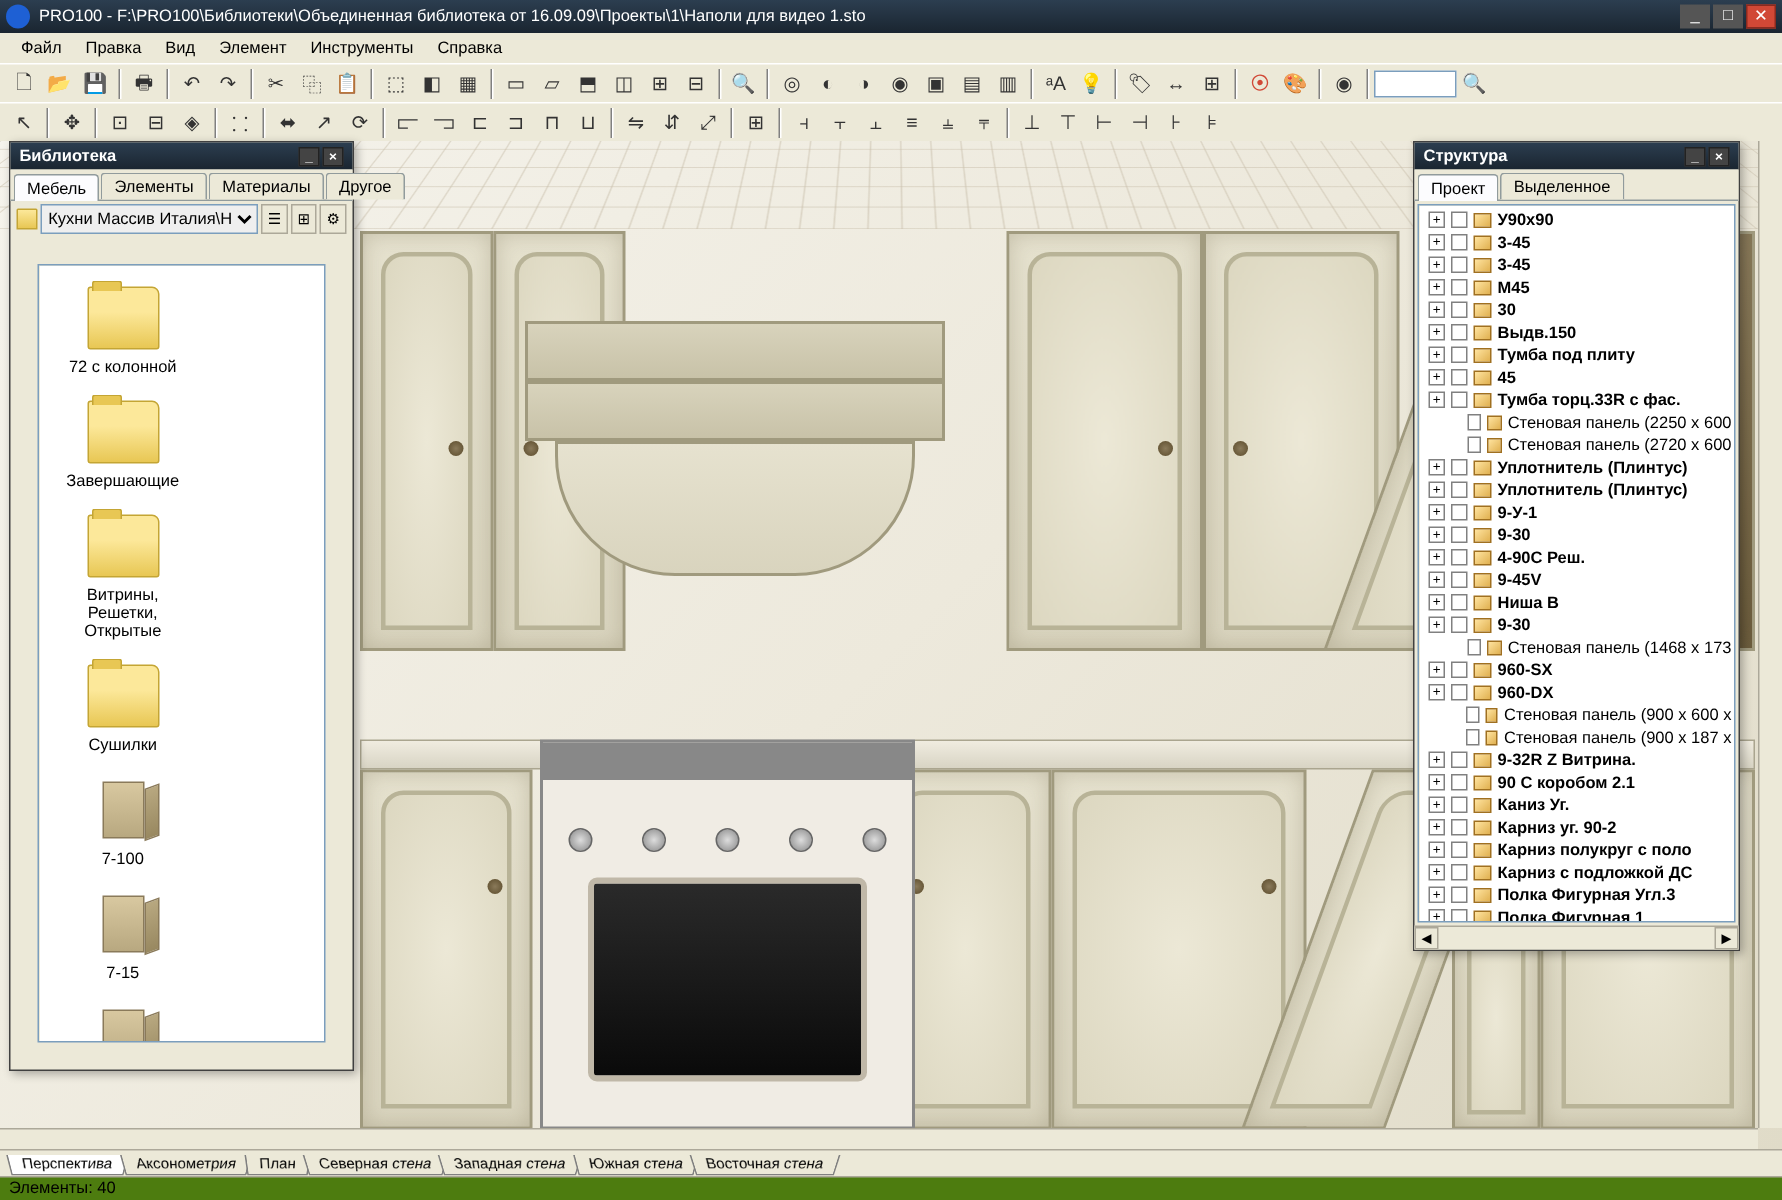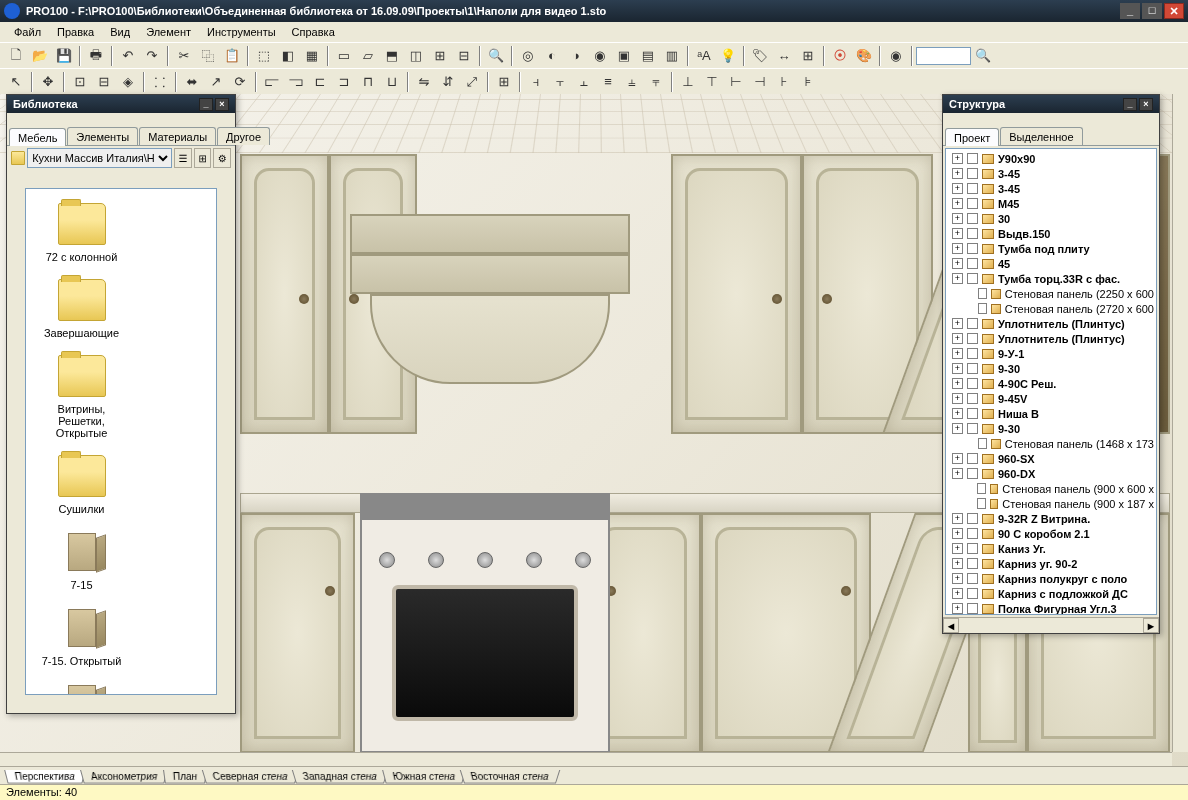--- a/index.html
+++ b/index.html
@@ -1,18 +1,18 @@
 <!DOCTYPE html>
 <html><head>
 <meta charset="utf-8">
 <style>
 * { box-sizing: border-box; margin: 0; padding: 0; font-family: Tahoma, Arial, sans-serif; font-size: 11px; }
 body { width: 1188px; height: 800px; background: #ece9d8; overflow: hidden; position: relative; }
 
-.titlebar { height: 22px; background: linear-gradient(#2c3e50, #1a2530); color: #fff; display: flex; align-items: center; padding: 0 4px; font-weight: bold; }
+.titlebar { height: 22px; background: linear-gradient(#2c3e50, #1a2530); color: #fff; display: flex; align-items: center; padding: 0 4px; font-weight: normal; }
 .titlebar .icon { width: 16px; height: 16px; background: #1e60d4; border-radius: 50%; margin-right: 6px; display: inline-block; }
 .titlebar .spacer { flex: 1; }
 .titlebar .winbtn { width: 20px; height: 16px; margin-left: 2px; background: #555; color: #fff; text-align: center; line-height: 14px; font-size: 11px; cursor: pointer; }
 .titlebar .close { background: #d14836; border: 1px solid #8a2a1f; }
 
 .menubar { height: 20px; background: #ece9d8; display: flex; align-items: center; padding: 0 6px; }
 .menubar .menuitem { padding: 2px 8px; cursor: pointer; }
 
 .toolbar { height: 26px; background: #ece9d8; border-top: 1px solid #fff; display: flex; align-items: center; padding: 0 4px; }
 .toolbar .tbtn { width: 22px; height: 22px; margin: 0 1px; border: 1px solid transparent; display: flex; align-items: center; justify-content: center; cursor: pointer; font-size: 13px; color: #333; }
@@ -37,21 +37,21 @@
 .stove { position: absolute; bottom: 0; left: 120px; width: 250px; height: 260px; background: #f0ece4; border: 2px solid #888; }
 .stove .oven { position: absolute; top: 90px; left: 30px; right: 30px; bottom: 30px; background: linear-gradient(#2a2a2a, #0a0a0a); border: 4px solid #c0b8a8; border-radius: 6px; }
 .stove .cooktop { position: absolute; top: 0; left: 0; right: 0; height: 25px; background: #888; }
 .stove .controls { position: absolute; top: 50px; left: 0; right: 0; height: 30px; display: flex; justify-content: space-around; align-items: center; }
 .stove .controls span { width: 16px; height: 16px; background: radial-gradient(#ddd, #888); border-radius: 50%; border: 1px solid #666; }
 
 .panel-window { position: absolute; background: #ece9d8; border: 1px solid #404040; box-shadow: 2px 2px 6px rgba(0,0,0,.3); display: flex; flex-direction: column; }
 .panel-title { height: 18px; background: linear-gradient(#2c3e50, #1a2530); color: #fff; font-weight: bold; padding: 2px 6px; display: flex; align-items: center; }
 .panel-title .spacer { flex: 1; }
 .panel-title .pbtn { width: 14px; height: 13px; background: #444; border: 1px solid #222; margin-left: 2px; text-align: center; line-height: 11px; font-size: 9px; cursor: pointer; }
-.panel-tabs { height: 21px; background: #ece9d8; display: flex; border-bottom: 1px solid #919b9c; padding: 2px 2px 0; margin-top: 12px; }
+.panel-tabs { height: 21px; background: #ece9d8; display: flex; border-bottom: 1px solid #919b9c; padding: 2px 2px 0; }
 .panel-tabs .tab { padding: 3px 8px 2px; border: 1px solid #919b9c; border-bottom: none; background: #ece9d8; margin-right: 1px; cursor: pointer; border-radius: 3px 3px 0 0; }
 .panel-tabs .tab.active { background: #fcfcfe; position: relative; top: 1px; }
 
 .lib-toolbar { height: 24px; display: flex; align-items: center; padding: 2px 4px; gap: 2px; }
 .lib-toolbar .folder-icon { width: 16px; height: 14px; background: linear-gradient(#fce89a, #e8c754); border: 1px solid #c4a534; border-radius: 1px 1px 0 0; }
 .lib-toolbar select { flex: 1; height: 20px; border: 1px solid #7b9ebd; }
 .lib-toolbar .small-btn { width: 20px; height: 20px; border: 1px solid #aca899; background: #ece9d8; cursor: pointer; font-size: 10px; }
 
 .lib-content { flex: 1; background: #fff; border: 1px solid #7b9ebd; margin: 18px; overflow-y: auto; display: flex; flex-wrap: wrap; align-content: flex-start; padding: 8px; gap: 4px 10px; }
 .lib-item { width: 95px; text-align: center; cursor: pointer; padding: 6px 2px; }
@@ -74,21 +74,21 @@
 .tree-row .label.bold { font-weight: bold; }
 .tree-row.indent1 { padding-left: 14px; }
 .struct-hscroll { height: 16px; background: #ece9d8; border-top: 1px solid #aca899; display: flex; }
 .struct-hscroll .arrow { width: 16px; background: #ece9d8; border: 1px solid #aca899; text-align: center; line-height: 14px; cursor: pointer; }
 .struct-hscroll .track { flex: 1; }
 
 .view-tabs { position: absolute; bottom: 16px; left: 0; right: 0; height: 18px; background: #ece9d8; display: flex; align-items: flex-end; padding-left: 6px; border-top: 1px solid #aca899; }
 .view-tabs .vtab { padding: 1px 8px; border: 1px solid #808080; border-top: none; background: #ece9d8; cursor: pointer; font-size: 10px; transform: perspective(40px) rotateX(-15deg); margin-right: -2px; }
 .view-tabs .vtab.active { background: #fff; }
 
-.statusbar { position: absolute; bottom: 0; left: 0; right: 0; height: 16px; background: #fef9c3; border-top: 1px solid #aca899; padding: 1px 6px; font-size: 10px; }
+.statusbar { position: absolute; bottom: 0; left: 0; right: 0; height: 16px; background: #4d7c0f; border-top: 1px solid #aca899; padding: 1px 6px; font-size: 10px; }
 
 .scrollbar-v { position: absolute; right: 0; top: 0; bottom: 16px; width: 16px; background: #ece9d8; border-left: 1px solid #aca899; }
 .scrollbar-h { position: absolute; bottom: 0; left: 0; right: 16px; height: 16px; background: #ece9d8; border-top: 1px solid #aca899; }
 </style>
 </head>
 <body>
 
 <div class="titlebar">
   <span class="icon"></span>
   <span>PRO100 - F:\PRO100\Библиотеки\Объединенная библиотека от 16.09.09\Проекты\1\Наполи для видео 1.sto</span>
@@ -314,20 +314,27 @@
         </div>
         <div class="lib-item">
           <div class="thumb folder"></div>
           <div>Сушилки</div>
         </div>
         <div class="lib-item">
           <div class="thumb cabinet">
             <div class="box front"></div>
             <div class="box side"></div>
           </div>
+          <div>7-100</div>
+        </div>
+        <div class="lib-item">
+          <div class="thumb cabinet">
+            <div class="box front"></div>
+            <div class="box side"></div>
+          </div>
           <div>7-15</div>
         </div>
         <div class="lib-item">
           <div class="thumb cabinet">
             <div class="box front"></div>
             <div class="box side"></div>
           </div>
           <div>7-15. Открытый</div>
         </div>
         <div class="lib-item">

